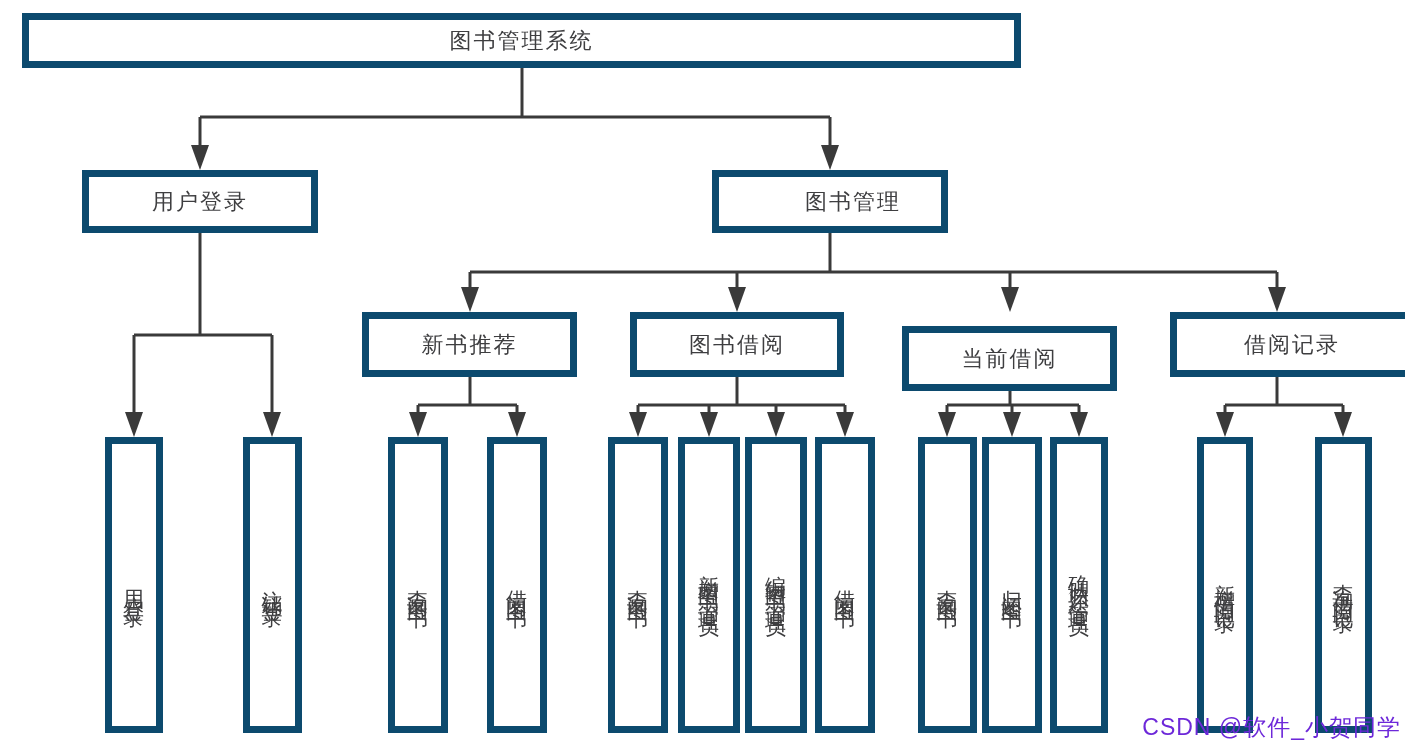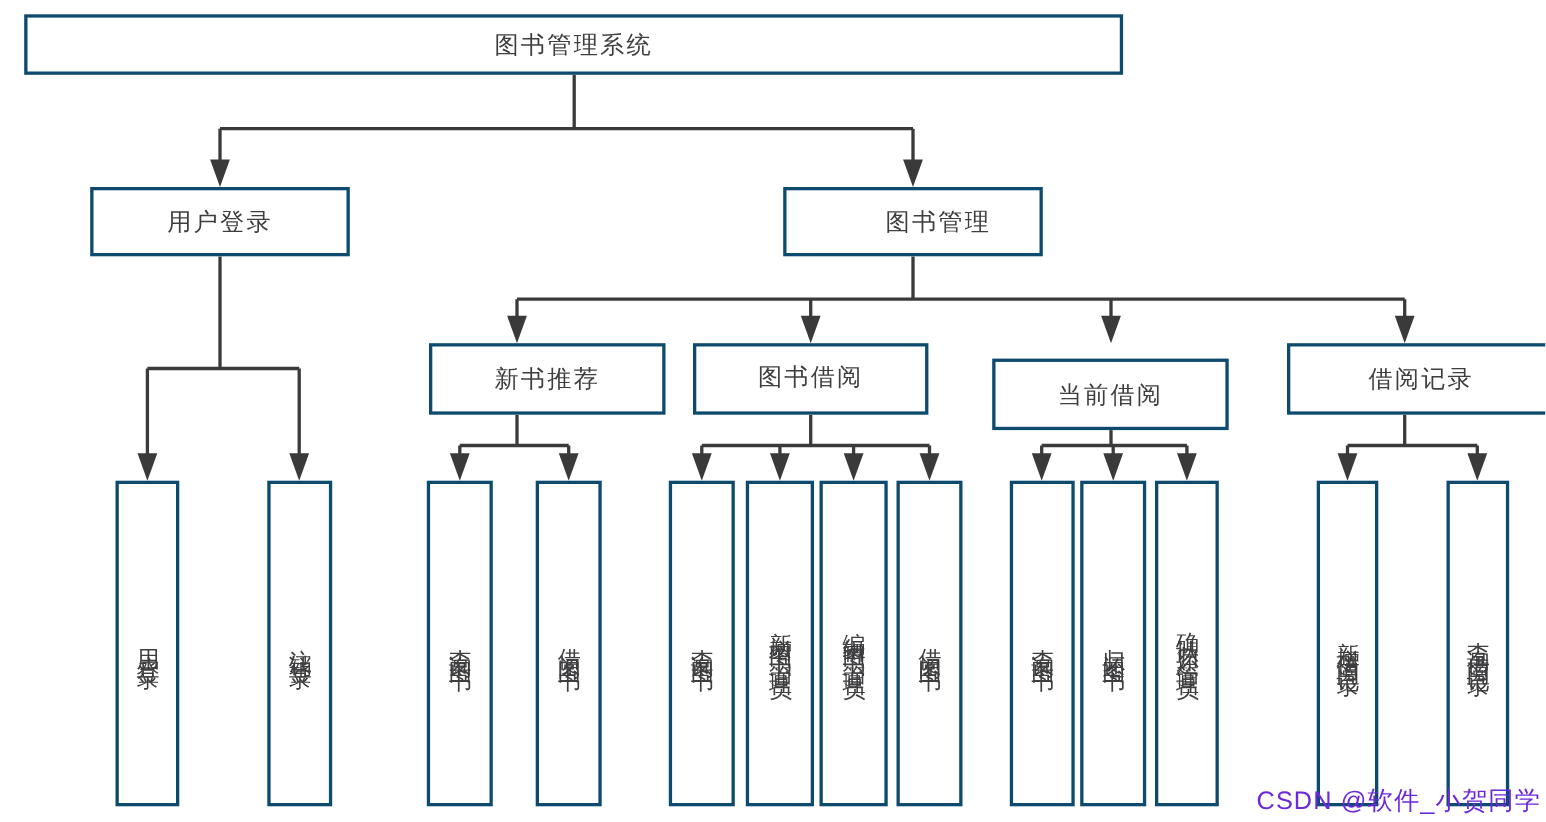--- a/index.html
+++ b/index.html
@@ -14,21 +14,21 @@
   .connectors {
     position: absolute;
     left: 0; top: 0;
     width: 1405px; height: 747px;
     pointer-events: none;
   }
   .box {
     position: absolute;
     box-sizing: border-box;
     background: #ffffff;
-    border: 3px solid #0c4a6e;
+    border: 7px solid #0c4a6e;
     color: #3e3e40;
     display: flex;
     align-items: center;
     justify-content: center;
     text-align: center;
   }
   .hbox {
     font-size: 22px;
     letter-spacing: 2px;
     line-height: 1;
@@ -122,22 +122,22 @@
       <polygon points="1216,412 1234,412 1225,437"></polygon>
       <polygon points="1334,412 1352,412 1343,437"></polygon>
     </g>
   </svg>
 
   <div class="box hbox" style="left:22px; top:13px; width:999px; height:55px;">图书管理系统</div>
 
   <div class="box hbox" style="left:82px; top:170px; width:236px; height:63px;">用户登录</div>
   <div class="box hbox" style="left:712px; top:170px; width:236px; height:63px;padding-left:46px;">图书管理</div>
 
-  <div class="box hbox" style="left:362px; top:312px; width:215px; height:65px;margin-left:28px;">新书推荐</div>
-  <div class="box hbox" style="left:630px; top:312px; width:214px; height:65px;font-family:Liberation Mono, monospace;">图书借阅</div>
+  <div class="box hbox" style="left:362px; top:312px; width:215px; height:65px;">新书推荐</div>
+  <div class="box hbox" style="left:630px; top:312px; width:214px; height:65px;">图书借阅</div>
   <div class="box hbox" style="left:902px; top:326px; width:215px; height:65px;">当前借阅</div>
   <div class="box hbox" style="left:1170px; top:312px; width:244px; height:65px;">借阅记录</div>
 
   <div class="box vbox" style="left:105px; top:437px; width:58px; height:296px;">用户登录</div>
   <div class="box vbox" style="left:243px; top:437px; width:59px; height:296px;">注销登录</div>
 
   <div class="box vbox" style="left:388px; top:437px; width:60px; height:296px;">查询图书</div>
   <div class="box vbox" style="left:487px; top:437px; width:60px; height:296px;">借阅图书</div>
 
   <div class="box vbox" style="left:608px; top:437px; width:60px; height:296px;">查询图书</div>

